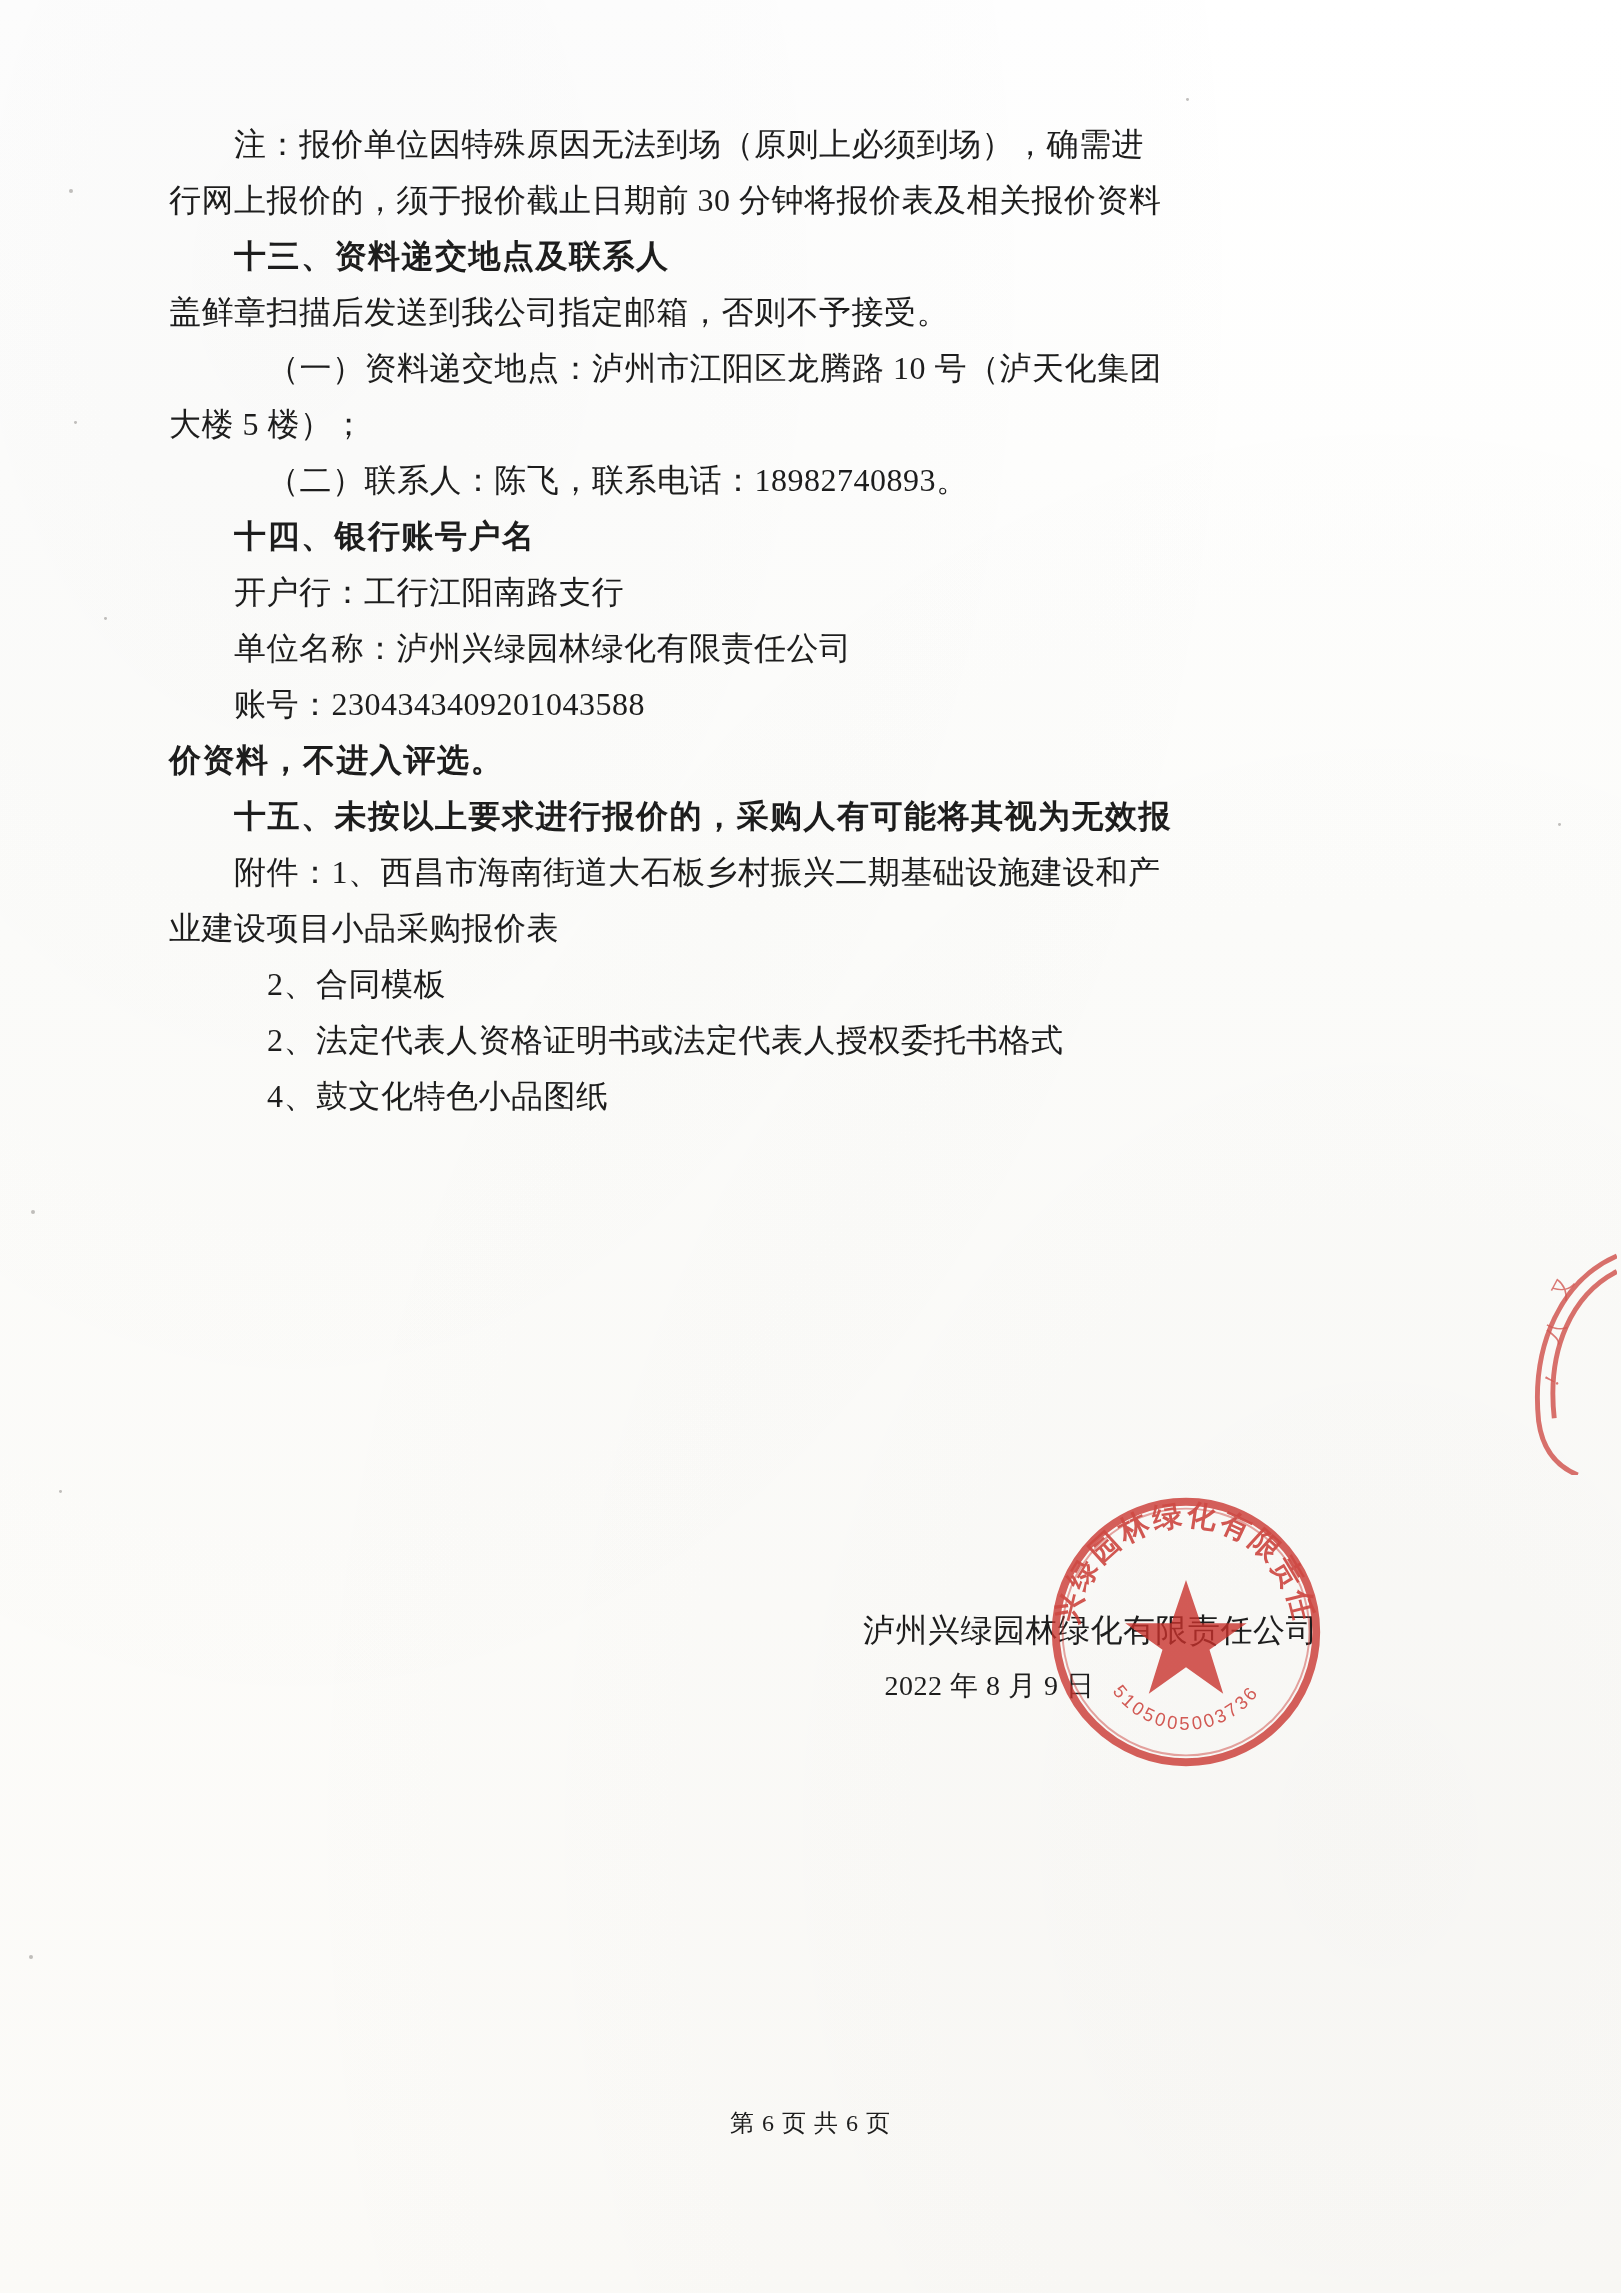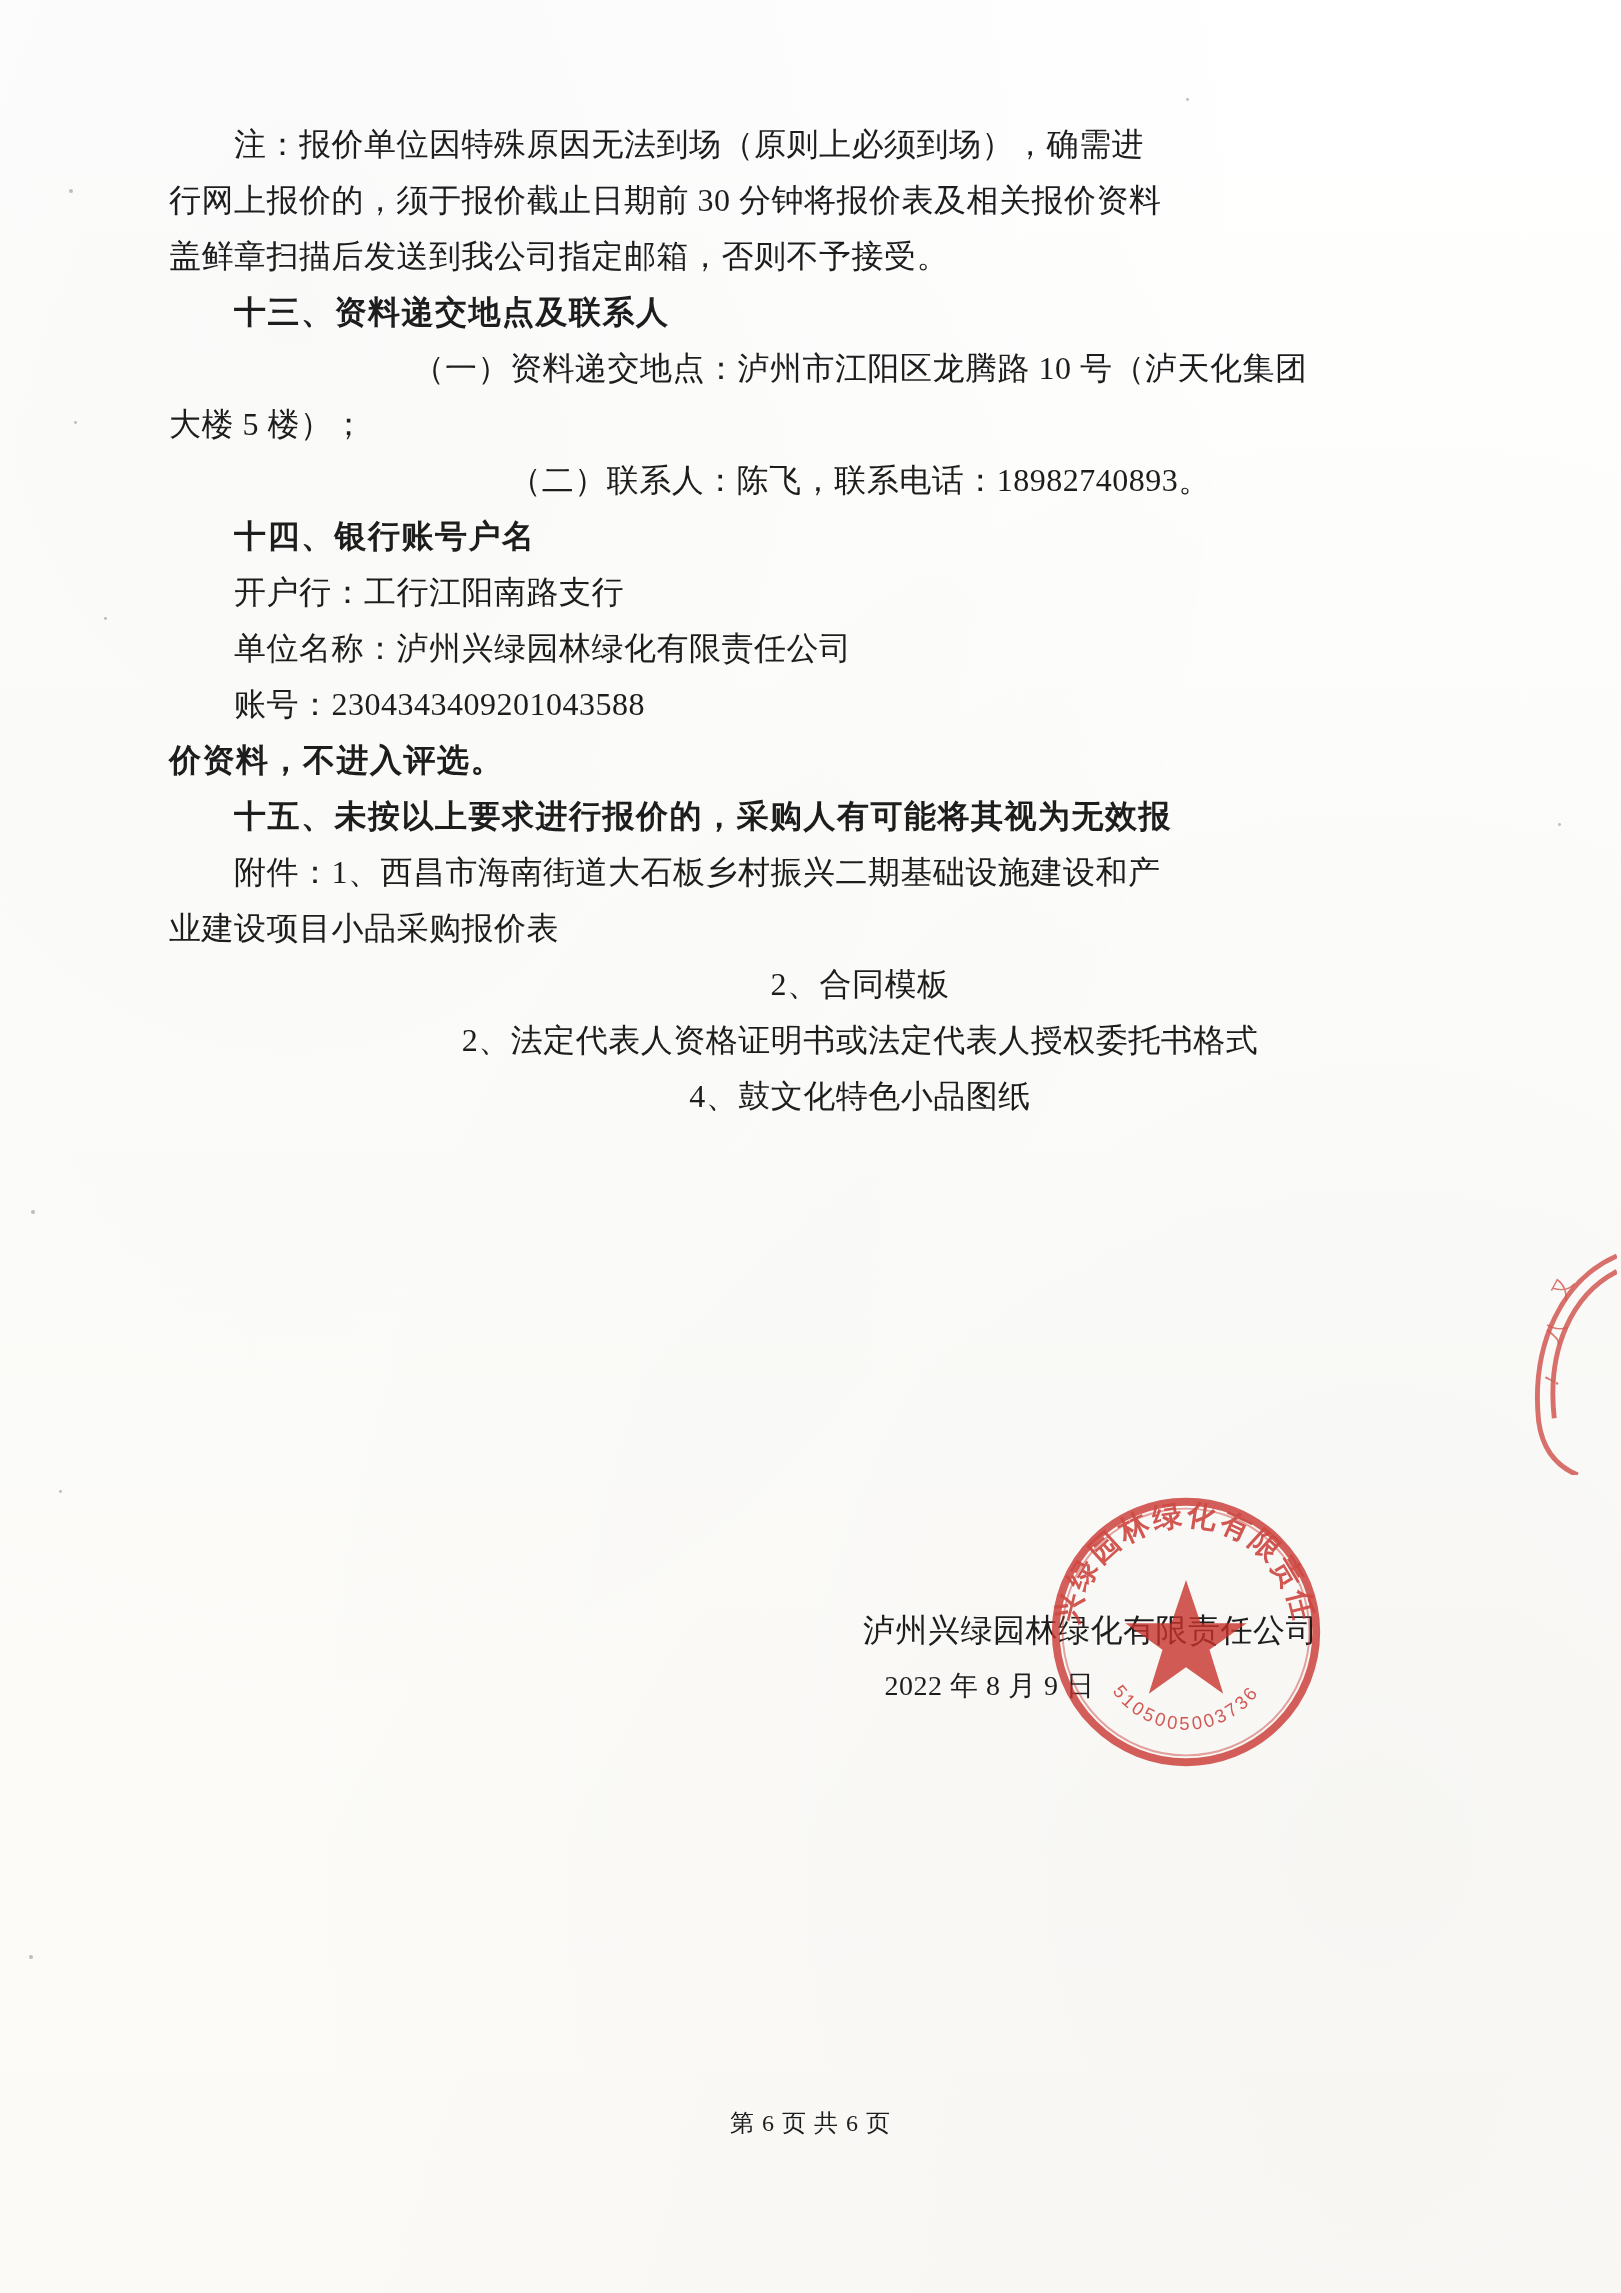--- a/index.html
+++ b/index.html
@@ -47,21 +47,20 @@
     color: #1d1d1d;
     letter-spacing: 0.5px;
     white-space: pre-wrap;
     font-family: "Liberation Serif", "DejaVu Serif", serif;
   }
   .indent {
     text-indent: 65px;
   }
   .indent2 {
     text-indent: 98px;
-    text-align: center;
   }
   .bold {
     font-weight: bold;
     letter-spacing: 1.5px;
   }
 
   
   .sign {
     position: absolute;
     left: 863px;
@@ -125,23 +124,23 @@
   <div class="speck" style="left:104px; top:617px;  width:2.9px; height:2.9px;"></div>
   <div class="speck" style="left:31px;  top:1210px; width:3.9px; height:3.9px;"></div>
   <div class="speck" style="left:59px;  top:1490px; width:2.9px; height:2.9px;"></div>
   <div class="speck" style="left:29px;  top:1955px; width:3.9px; height:3.9px;"></div>
   <div class="speck" style="left:1558px;top:823px;  width:2.9px; height:2.9px;"></div>
   <div class="speck" style="left:1186px;top:98px;  width:2.9px; height:2.9px;"></div>
 
   <div class="content">
     <div class="line indent">注：报价单位因特殊原因无法到场（原则上必须到场），确需进</div>
     <div class="line">行网上报价的，须于报价截止日期前 30 分钟将报价表及相关报价资料</div>
+    <div class="line indent bold">十三、资料递交地点及联系人</div>
+
     <div class="line">盖鲜章扫描后发送到我公司指定邮箱，否则不予接受。</div>
-
-    <div class="line indent bold">十三、资料递交地点及联系人</div>
 
     <div class="line indent2">（一）资料递交地点：泸州市江阳区龙腾路 10 号（泸天化集团</div>
     <div class="line">大楼 5 楼）；</div>
     <div class="line indent2">（二）联系人：陈飞，联系电话：18982740893。</div>
 
     <div class="line indent bold">十四、银行账号户名</div>
 
     <div class="line indent">开户行：工行江阳南路支行</div>
     <div class="line indent">单位名称：泸州兴绿园林绿化有限责任公司</div>
     <div class="line indent">账号：2304343409201043588</div>

